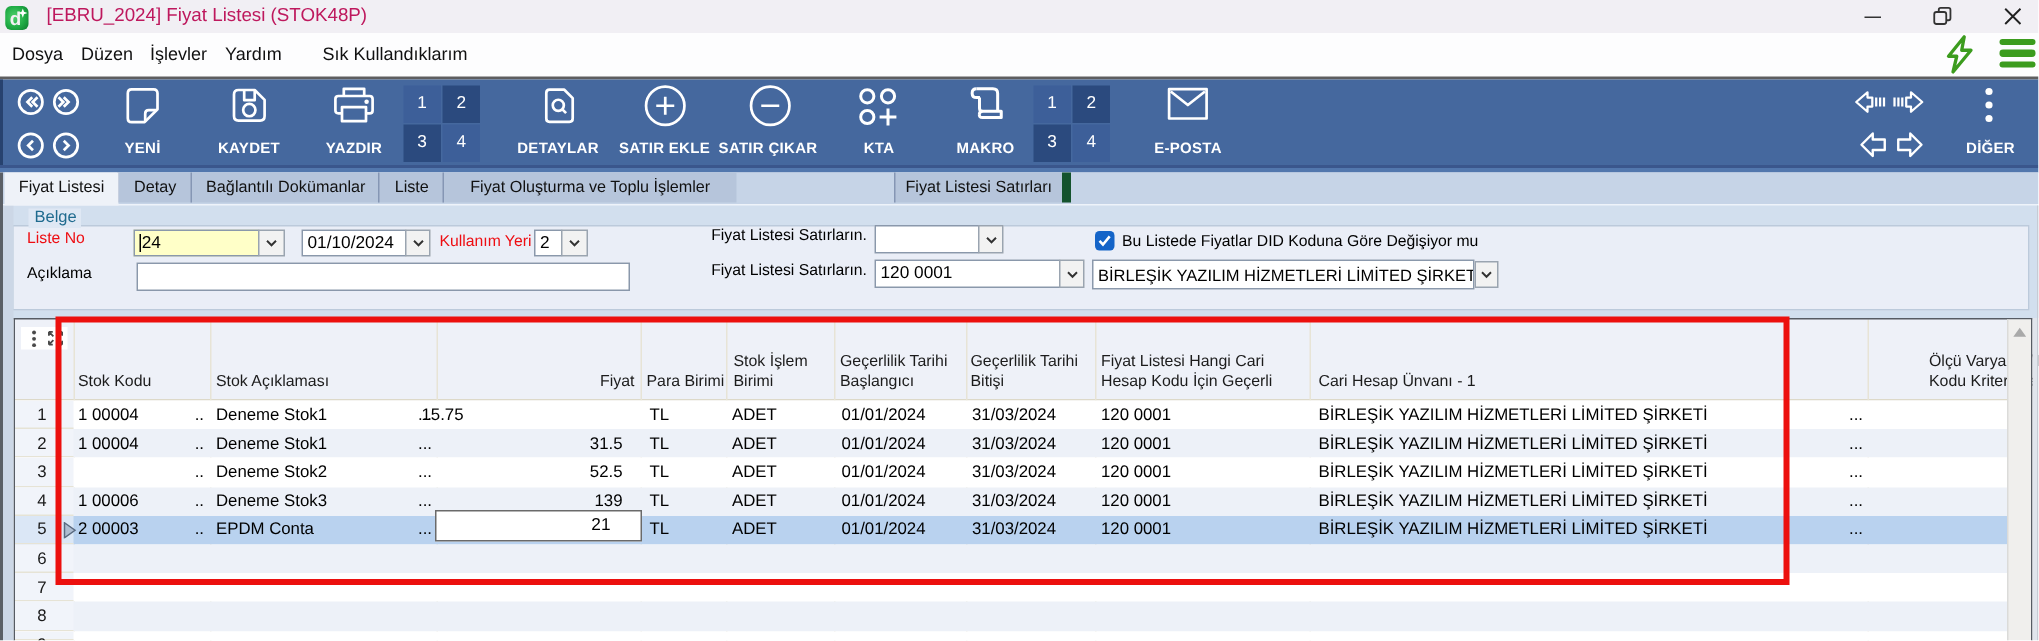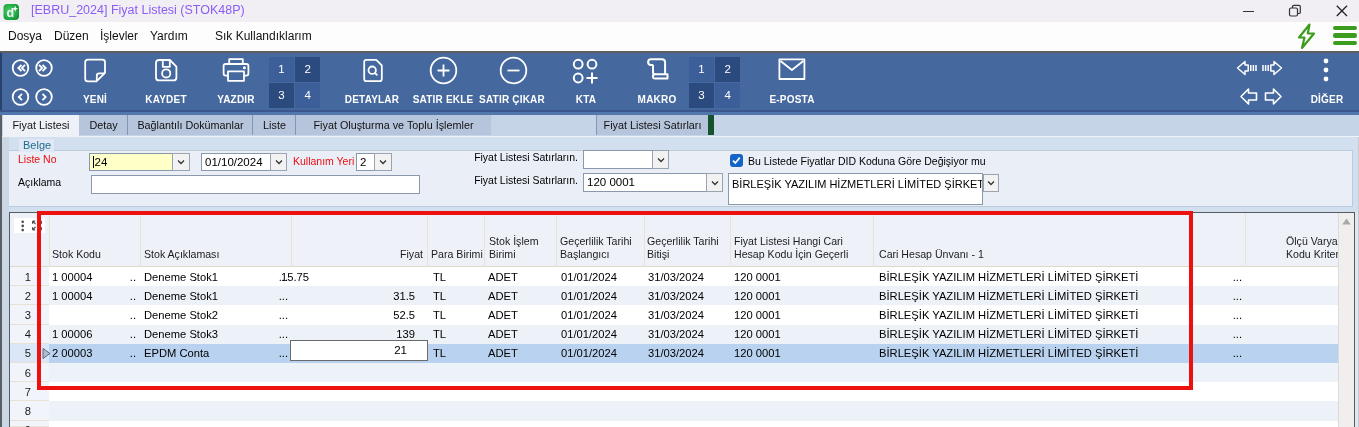--- a/index.html
+++ b/index.html
@@ -1,21 +1,21 @@
 <!DOCTYPE html>
 <html><head>
 <meta charset="utf-8">
 <style>
 html,body{margin:0;padding:0;}
 body{width:1359px;height:427px;overflow:hidden;font-family:"Liberation Sans",sans-serif;background:#fff;position:relative;-webkit-font-smoothing:antialiased;}
 .abs{position:absolute;}
 #stage{position:absolute;left:0;top:0;width:1359px;height:427px;}
 
 #titlebar{left:0;top:0;width:1359px;height:22px;background:#f1eff4;}
-#title-text{left:31px;top:3px;font-size:12.5px;color:#8b5cf6;white-space:nowrap;}
+#title-text{left:31px;top:3px;font-size:12.5px;color:#be185d;white-space:nowrap;}
 
 #menubar{left:0;top:22px;width:1359px;height:29px;background:#fdfdfe;}
 .menu-item{position:absolute;top:29px;font-size:12px;color:#111;white-space:nowrap;}
 #grayline{left:0;top:50.5px;width:1359px;height:2.2px;background:#5e5e60;}
 
 #toolbar{left:0;top:53px;width:1359px;height:57px;background:#45689e;}
 #toolbar-leftedge{left:0;top:53px;width:2px;height:57px;background:#27426f;}
 #navyline{left:0;top:110px;width:1359px;height:2px;background:#3a568c;}
 #blueline{left:0;top:112px;width:1359px;height:3px;background:#5277ad;}
 .tb-label{position:absolute;font-size:10px;font-weight:bold;color:#fff;white-space:nowrap;transform:translateX(-50%);letter-spacing:.2px;}
@@ -240,21 +240,21 @@
 <div class="ddbtn" style="left:706px;top:173px;width:17px;height:19px;">
       <svg width="9" height="6" fill="none" stroke="#333" stroke-width="1.3">
         <path d="M1.5 1.5 L4.5 4.5 L7.5 1.5"></path>
       </svg>
     </div>
 <div class="abs" style="left:730px;top:154px;width:13px;height:13px;background:#1464c8;border-radius:3px;"></div>
 <svg class="abs" style="left:731px;top:155px;" width="11" height="11" fill="none" stroke="#fff" stroke-width="1.7">
       <path d="M2 5.6 L4.3 8 L8.8 2.6"></path>
     </svg>
 <div class="flabel" style="left:748px;top:155px;">Bu Listede Fiyatlar DID Koduna Göre Değişiyor mu</div>
-<div class="field" style="left:728px;top:173px;width:255px;height:32px;font-size:11px;padding-top:4px;">BİRLEŞİK YAZILIM HİZMETLERİ LİMİTED ŞİRKET</div>
+<div class="field" style="left:728px;top:173px;width:255px;height:20px;font-size:11px;padding-top:4px;">BİRLEŞİK YAZILIM HİZMETLERİ LİMİTED ŞİRKET</div>
 <div class="ddbtn" style="left:983px;top:174px;width:16px;height:18px;">
       <svg width="9" height="6" fill="none" stroke="#333" stroke-width="1.3">
         <path d="M1.5 1.5 L4.5 4.5 L7.5 1.5"></path>
       </svg>
     </div>
 <div class="abs" id="grid"></div>
 <div class="abs" id="gridheader"></div>
 
 <div class="gh" style="left:52px;top:248px;">Stok Kodu</div>
 <div class="gh" style="left:144px;top:248px;">Stok Açıklaması</div>

